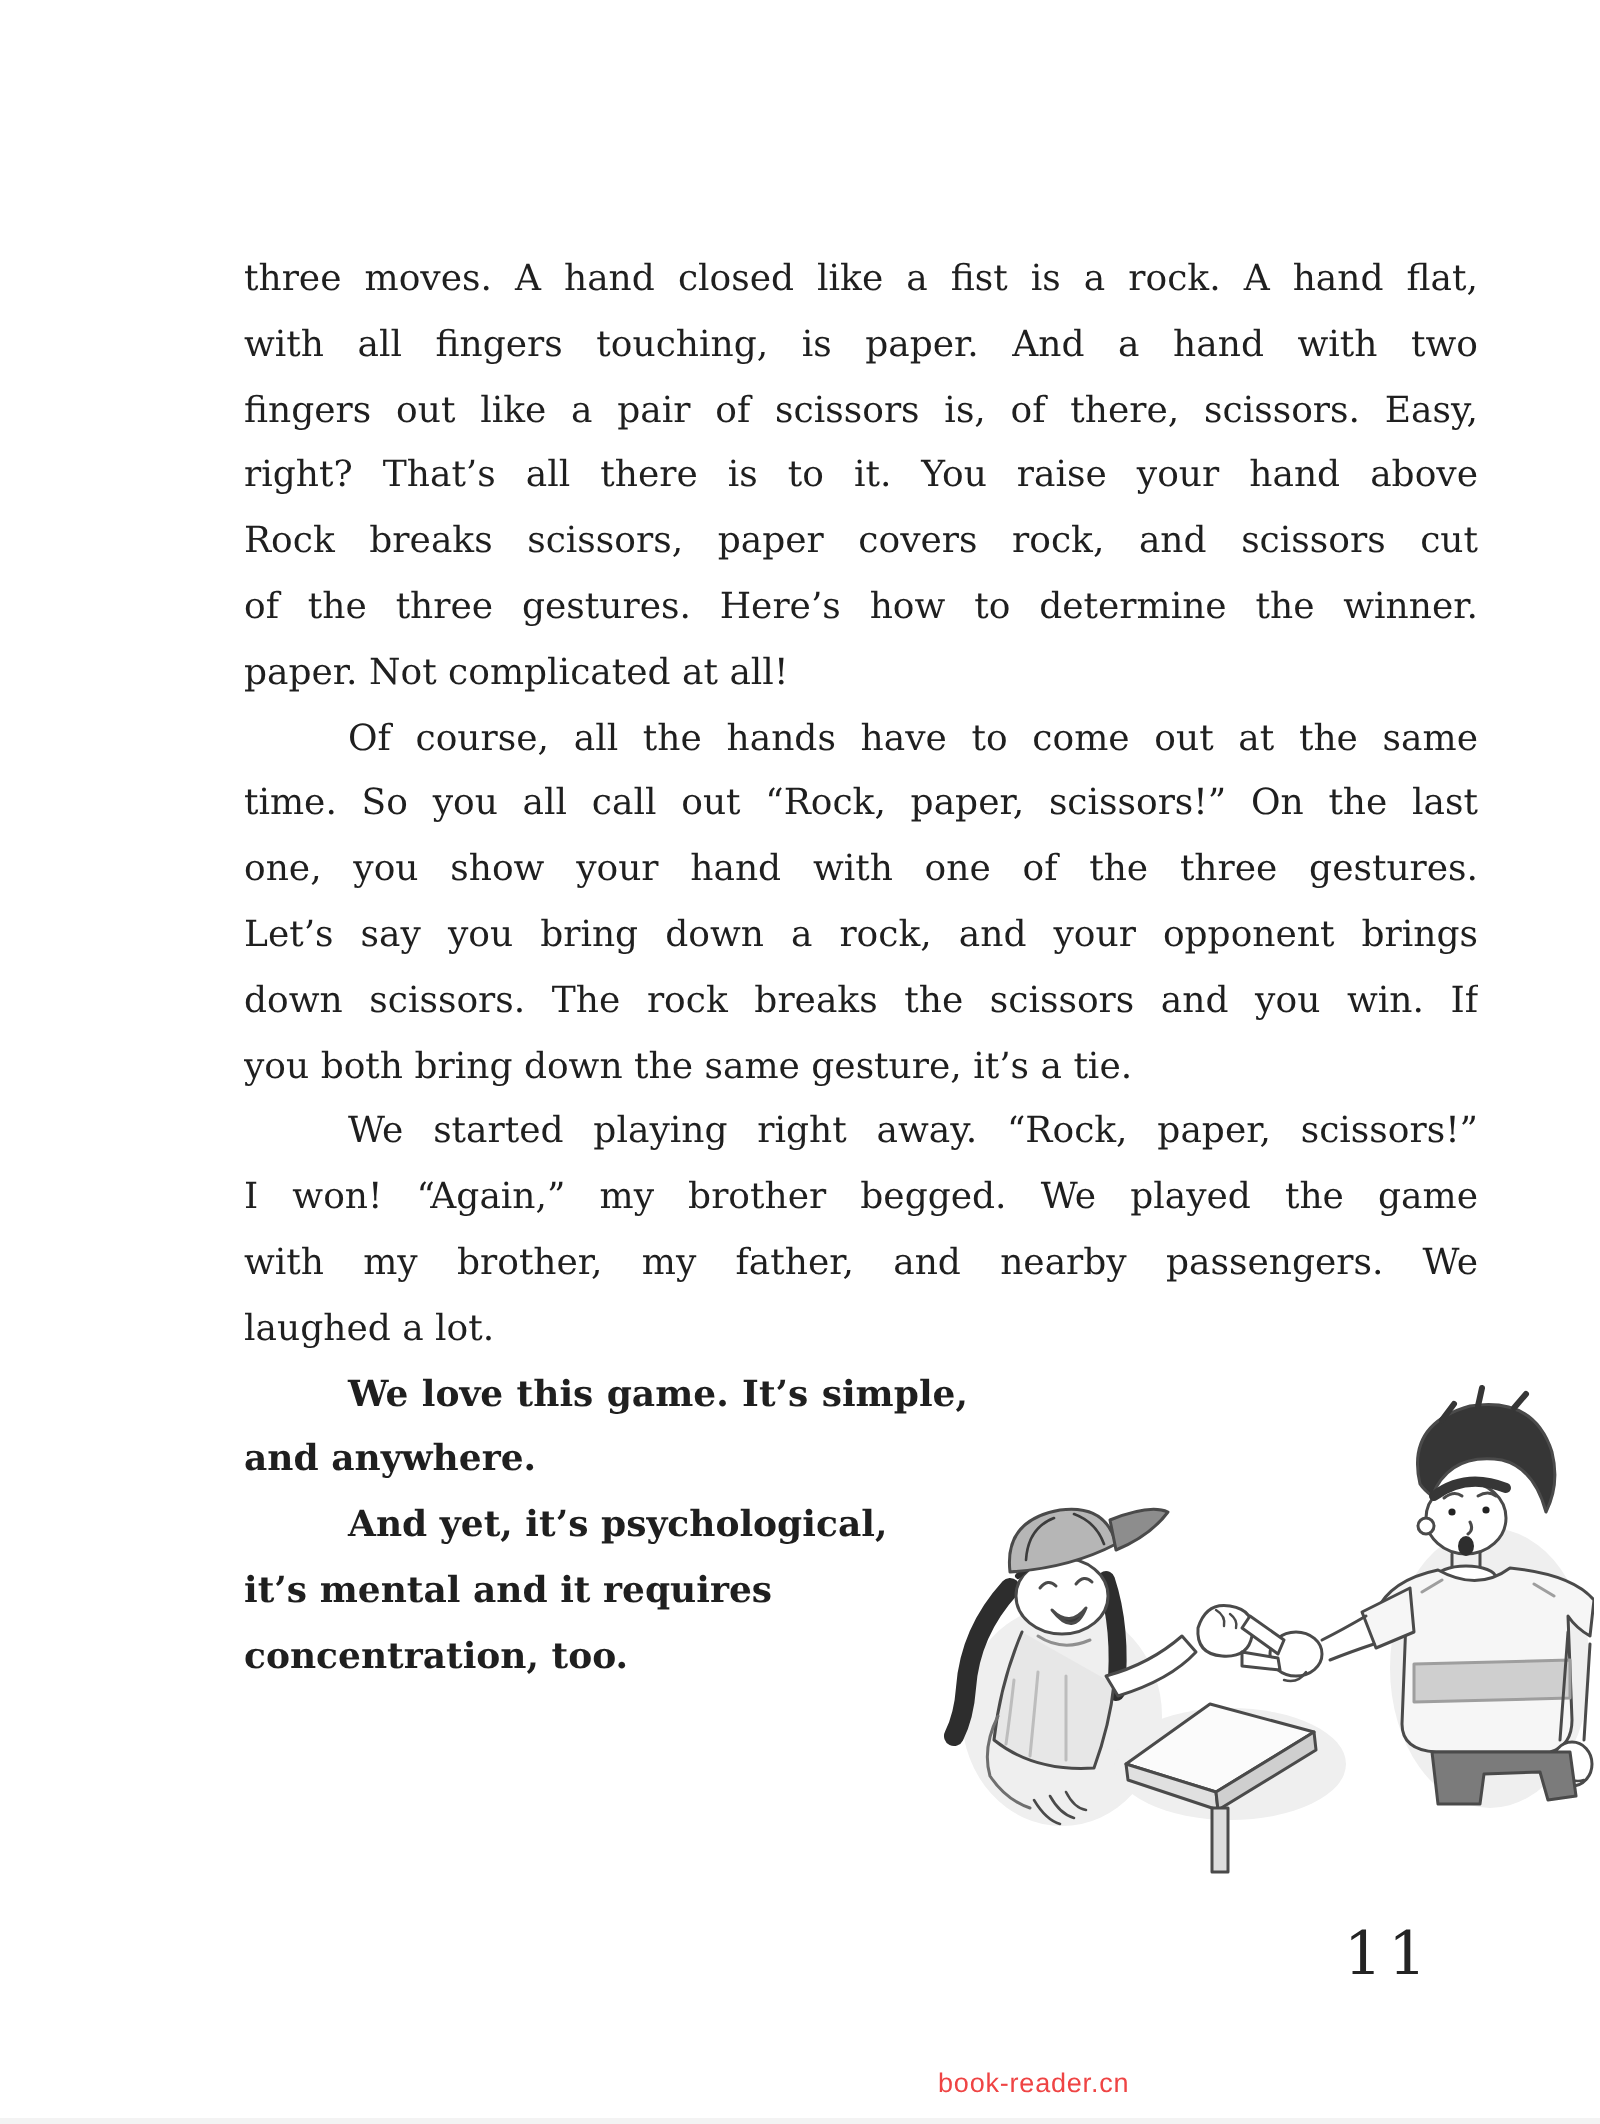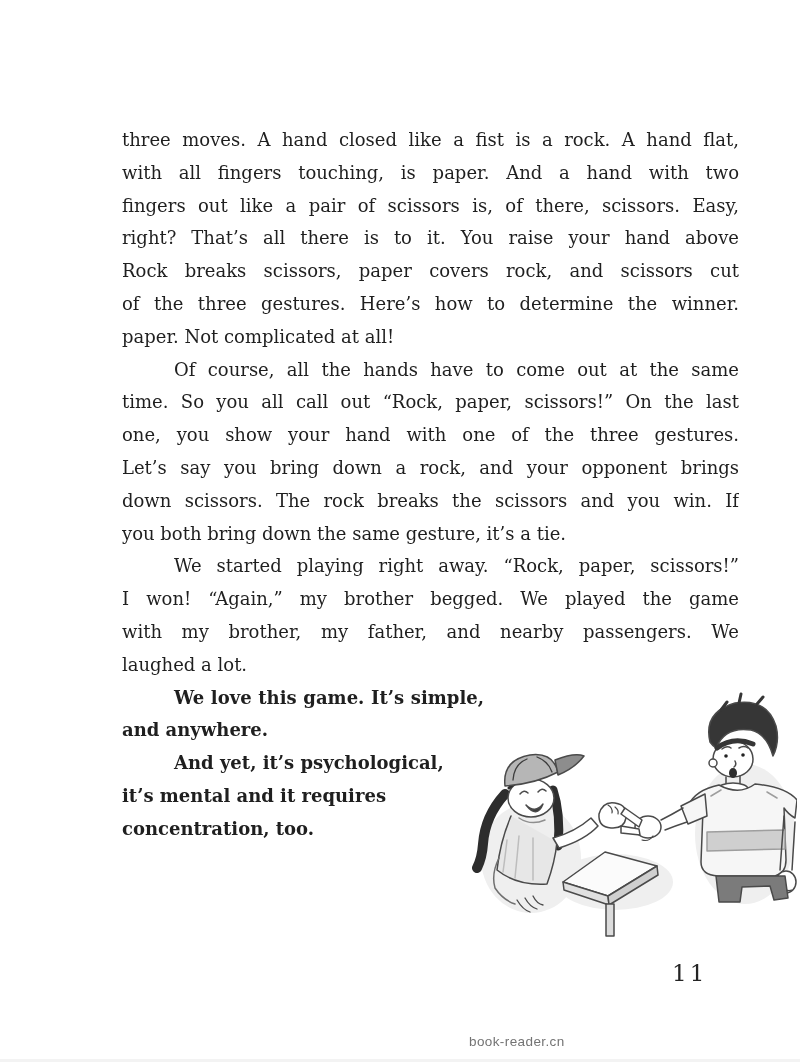--- a/index.html
+++ b/index.html
@@ -4,23 +4,23 @@
 <style>
   html,body{margin:0;padding:0;background:#ffffff;}
   .page{position:relative;width:800px;height:1062px;background:#ffffff;overflow:hidden;
         font-family:"DejaVu Serif",serif;color:#1f1f1f;}
   .text-block{position:absolute;left:106px;top:124px;width:617px;font-size:18px;margin-left:16px;}
   .para{margin:0;padding:0;}
   .line{height:32.8px;line-height:32.8px;overflow:hidden;text-align:left;white-space:normal;}
   .jl{text-align:justify;text-align-last:justify;}
   .ind{text-indent:52px;}
   .narrow{width:362px;font-weight:bold;}
-  .page-number{position:absolute;left:672px;top:960px;font-size:23px;letter-spacing:3px;color:#242424;}
+  .page-number{position:absolute;left:672px;top:960px;font-size:30px;letter-spacing:3px;color:#242424;}
   .watermark{position:absolute;left:469px;top:1034px;font-family:"Liberation Sans",sans-serif;
-             font-size:13.5px;color:#737373;letter-spacing:0.4px;}
+             font-size:13.5px;color:#ef4444;letter-spacing:0.4px;}
   .illustration{position:absolute;left:445px;top:686px;width:352px;height:276px;}
   .bottom-edge{position:absolute;left:0;bottom:0;width:800px;height:3px;background:#f3f3f3;}
 </style>
 </head>
 <body>
 
 <div class="page">
 
   <div class="text-block">
     <div class="para">

